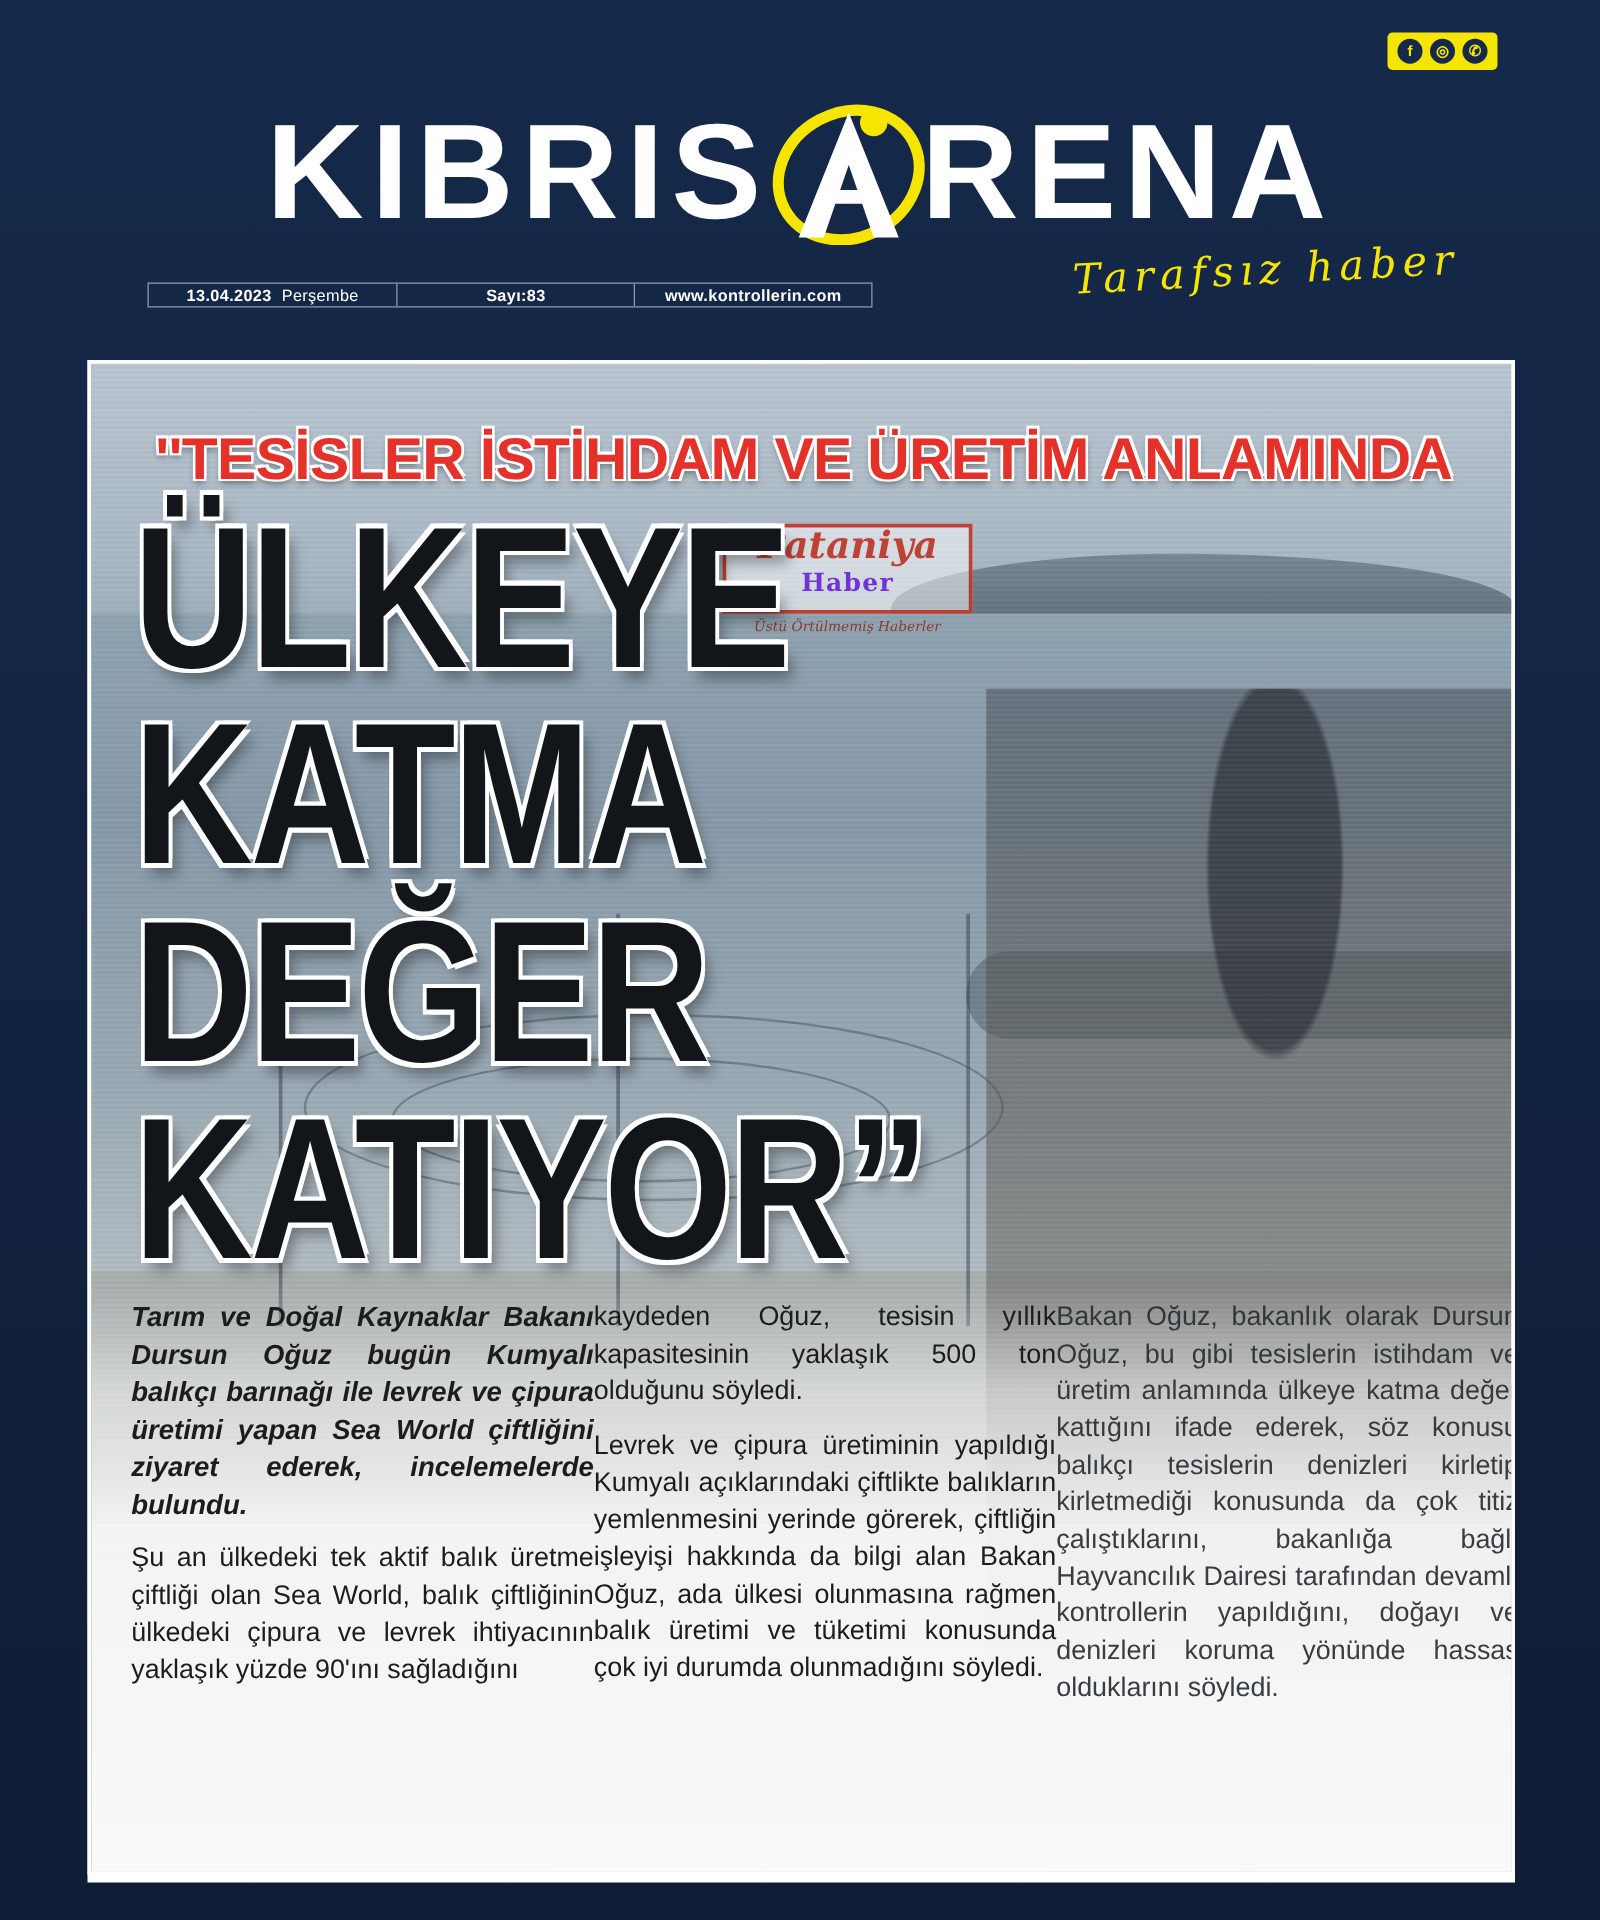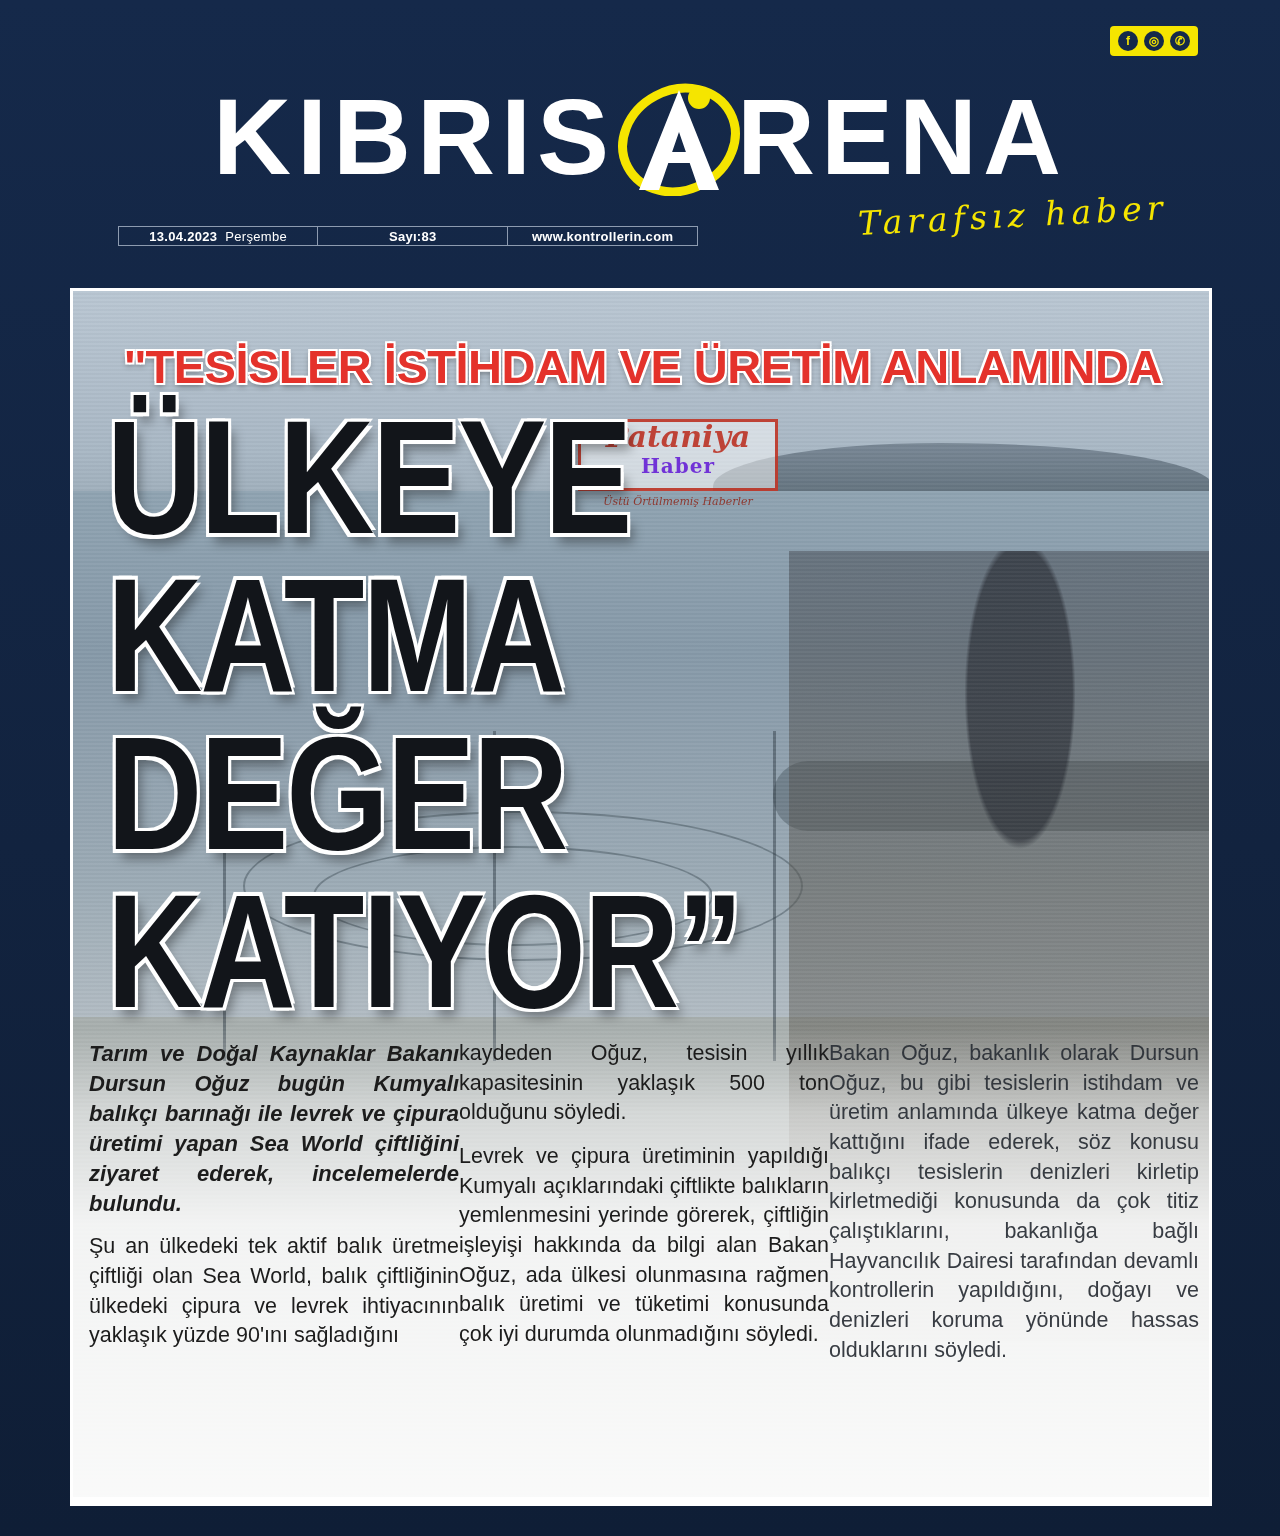--- a/index.html
+++ b/index.html
@@ -176,21 +176,21 @@
     letter-spacing: -2px;
     text-shadow:
       -3px -3px 0 #fff, 3px -3px 0 #fff, -3px 3px 0 #fff, 3px 3px 0 #fff,
       0 0 2px #fff, 6px 8px 10px rgba(0,0,0,.35);
     transform: scaleY(1.22); transform-origin: left top;
   }
   .headline .l2 { display: block; }
 
   
   .columns {
-    position: absolute; left: 16px; bottom: 18px;
+    position: absolute; left: 32px; bottom: 18px;
     width: 1110px; height: 440px;
     display: flex; 
     color: #1c1c1c;
   }
   .col { flex: 1; font-size: 21.5px; line-height: 1.38; text-align: justify; }
   .col p { margin-bottom: 14px; }
   .col.lead p.lead-text {
     font-weight: bold; font-style: italic; font-size: 22px; line-height: 1.36;
   }
   .col.faded { color: #2a2f36; opacity: .93; }

